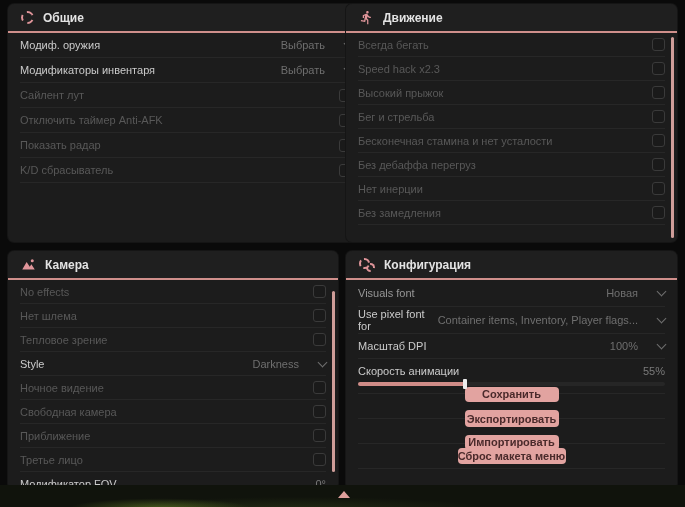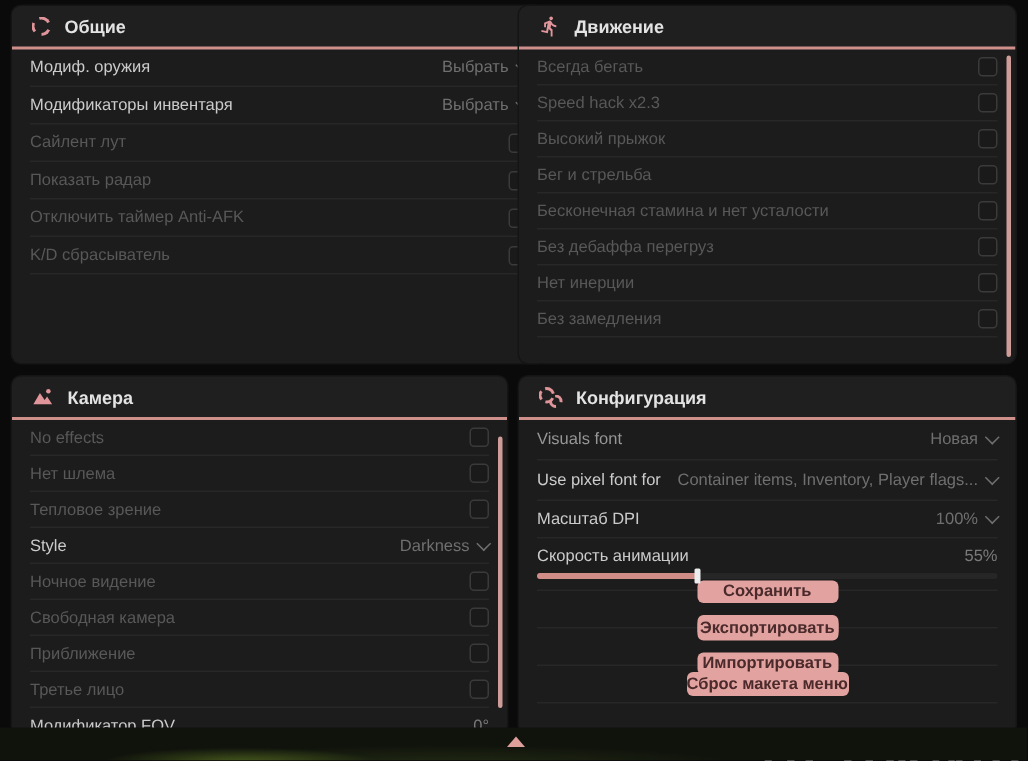--- a/index.html
+++ b/index.html
@@ -53,21 +53,21 @@
   }
   .rows-23 .row { height:23px; }
   .label.dim    { color:#585858; }
   .label.bright { color:#cbcbcb; }
   .label.mid    { color:#969696; }
 
   .checkbox {
     width:11px; height:11px; border:1px solid #3a3a3a; border-radius:3px;
     background:#1a1a1a; flex:none;
   }
-  .dropdown { display:flex; align-items:center; gap:6px; cursor:pointer; max-width:230px; }
+  .dropdown { display:flex; align-items:center; gap:20px; cursor:pointer; max-width:230px; }
   .ddvalue  { color:#6f6f6f; font-size:11px; white-space:nowrap; overflow:hidden; text-overflow:ellipsis; }
   .chevron  {
     width:6px; height:6px; border-right:1.5px solid #6f6f6f; border-bottom:1.5px solid #6f6f6f;
     transform:rotate(45deg); margin-top:-3px; flex:none;
   }
   .value { color:#7a7a7a; font-size:11px; }
 
   .stack-row { display:block; padding-top:4px; }
   .stack-top { display:flex; align-items:center; justify-content:space-between; height:16px; }
   .slider-track { position:relative; height:4px; background:#262626; border-radius:2px; margin-top:3px; }
@@ -121,25 +121,25 @@
       <span class="dropdown">
         <span class="ddvalue">Выбрать</span>
         <span class="chevron"></span>
       </span>
     </div>
     <div class="row">
       <span class="label dim">Сайлент лут</span>
       <span class="checkbox"></span>
     </div>
     <div class="row">
+      <span class="label dim">Отключить таймер Anti-AFK</span>
+      <span class="checkbox"></span>
+    </div>
+    <div class="row">
       <span class="label dim">Показать радар</span>
-      <span class="checkbox"></span>
-    </div>
-    <div class="row">
-      <span class="label dim">Отключить таймер Anti-AFK</span>
       <span class="checkbox"></span>
     </div>
     <div class="row">
       <span class="label dim">K/D сбрасыватель</span>
       <span class="checkbox"></span>
     </div>
   </div>
 </div>
 
 <div class="panel" id="panel-movement">

